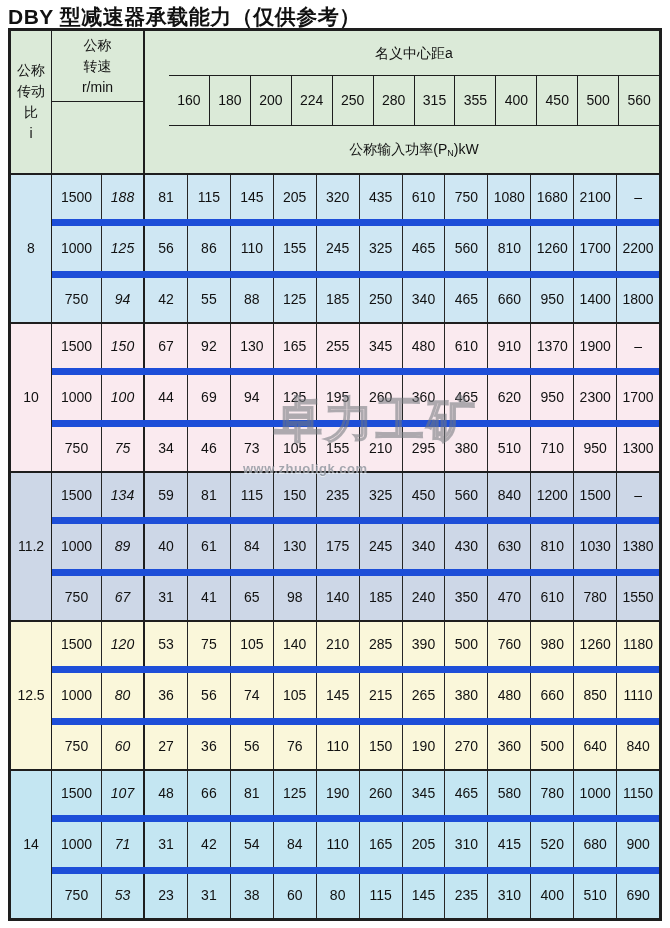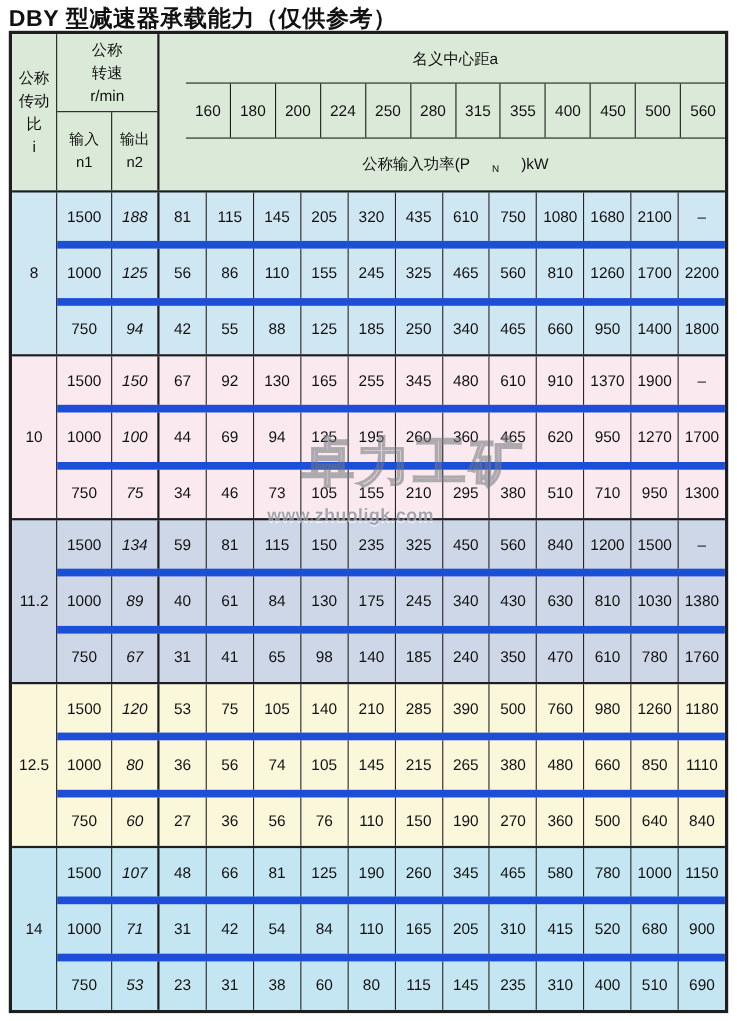--- a/index.html
+++ b/index.html
@@ -33,21 +33,21 @@
   .speed-wrap { flex: 1; display: flex; flex-direction: column; }
   .speed-head { height: 71px; border-bottom: 1px solid #1e1e1e; flex: none; }
   .io-row { flex: 1; display: flex; }
   .input-head { width: 50px; border-right: 1px solid #1e1e1e; flex: none; font-size: 13.5px; }
   .output-head { flex: 1; font-size: 13.5px; }
   .hdr-right { flex: 1; display: flex; flex-direction: column; padding-left: 24px; }
   .cd-head { height: 45px; border-bottom: 1px solid #1e1e1e; flex: none; }
   .cd-values { height: 50px; border-bottom: 1px solid #1e1e1e; flex: none; display: flex; }
   .cd-val { flex: 1; border-right: 1px solid #1e1e1e; }
   .cd-val:last-child { border-right: none; }
-  .power-head { flex: 1; gap: 20px; }
+  .power-head { flex: 1; }
   .power-head sub { font-size: 9px; align-self: flex-end; margin-bottom: 13px; }
   
   .groups { flex: 1; display: flex; flex-direction: column; }
   .group { flex: 1; display: flex; border-top: 2px solid #1e1e1e; }
   .ratio-cell { width: 41px; border-right: 1px solid #1e1e1e; flex: none; }
   .rows { flex: 1; display: flex; flex-direction: column; }
   .row { flex: 1; display: flex; border-bottom: 7px solid #1d4ed8; }
   .row:last-child { border-bottom: none; }
   .row .n1 { width: 50px; border-right: 1px solid #262626; flex: none; }
   .row .n2 { width: 43px; border-right: 2px solid #1e1e1e; flex: none; font-style: italic; }
@@ -56,21 +56,21 @@
   
   .wm-logo {
     position: absolute; left: 230px; top: 388px;
     font-size: 48px; font-weight: bold; letter-spacing: 3px;
     color: rgba(130,135,140,0.06);
     -webkit-text-stroke: 1.5px rgba(115,120,126,0.55);
     pointer-events: none; z-index: 5; padding-left: 44px;
   }
   .wm-url {
     position: absolute; left: 243px; top: 461px;
-    font-size: 16px; font-weight: bold; letter-spacing: .5px;
+    font-size: 13px; font-weight: bold; letter-spacing: .5px;
     color: rgba(122,130,140,0.68);
     text-shadow: 0 1px 0 rgba(255,255,255,0.55);
     pointer-events: none; z-index: 5;
   }
 </style>
 </head>
 <body>
 
 <div class="title">DBY 型减速器承载能力（仅供参考）</div>
 
@@ -78,26 +78,20 @@
   <div class="hdr">
     <div class="hdr-left">
       <div class="cell ratio-head">公称
 传动
 比
 i</div>
       <div class="speed-wrap">
         <div class="cell speed-head">公称
 转速
 r/min</div>
-        <div class="io-row">
-          <div class="cell input-head">输入
-n1</div>
-          <div class="cell output-head">输出
-n2</div>
-        </div>
       </div>
     </div>
     <div class="hdr-right">
       <div class="cell cd-head">名义中心距a</div>
       <div class="cd-values">
           <div class="cell cd-val">160</div>
           <div class="cell cd-val">180</div>
           <div class="cell cd-val">200</div>
           <div class="cell cd-val">224</div>
           <div class="cell cd-val">250</div>
@@ -193,21 +187,21 @@
             <div class="cell val">44</div>
             <div class="cell val">69</div>
             <div class="cell val">94</div>
             <div class="cell val">125</div>
             <div class="cell val">195</div>
             <div class="cell val">260</div>
             <div class="cell val">360</div>
             <div class="cell val">465</div>
             <div class="cell val">620</div>
             <div class="cell val">950</div>
-            <div class="cell val">1270</div>
+            <div class="cell val">2300</div>
             <div class="cell val">1700</div>
           </div>
           <div class="row">
             <div class="cell n1">750</div>
             <div class="cell n2">75</div>
             <div class="cell val">34</div>
             <div class="cell val">46</div>
             <div class="cell val">73</div>
             <div class="cell val">105</div>
             <div class="cell val">155</div>
@@ -263,21 +257,21 @@
             <div class="cell val">41</div>
             <div class="cell val">65</div>
             <div class="cell val">98</div>
             <div class="cell val">140</div>
             <div class="cell val">185</div>
             <div class="cell val">240</div>
             <div class="cell val">350</div>
             <div class="cell val">470</div>
             <div class="cell val">610</div>
             <div class="cell val">780</div>
-            <div class="cell val">1760</div>
+            <div class="cell val">1550</div>
           </div>
         </div>
       </div>
       <div class="group" style="background: rgb(250, 247, 218);">
         <div class="cell ratio-cell">12.5</div>
         <div class="rows">
           <div class="row">
             <div class="cell n1">1500</div>
             <div class="cell n2">120</div>
             <div class="cell val">53</div>

